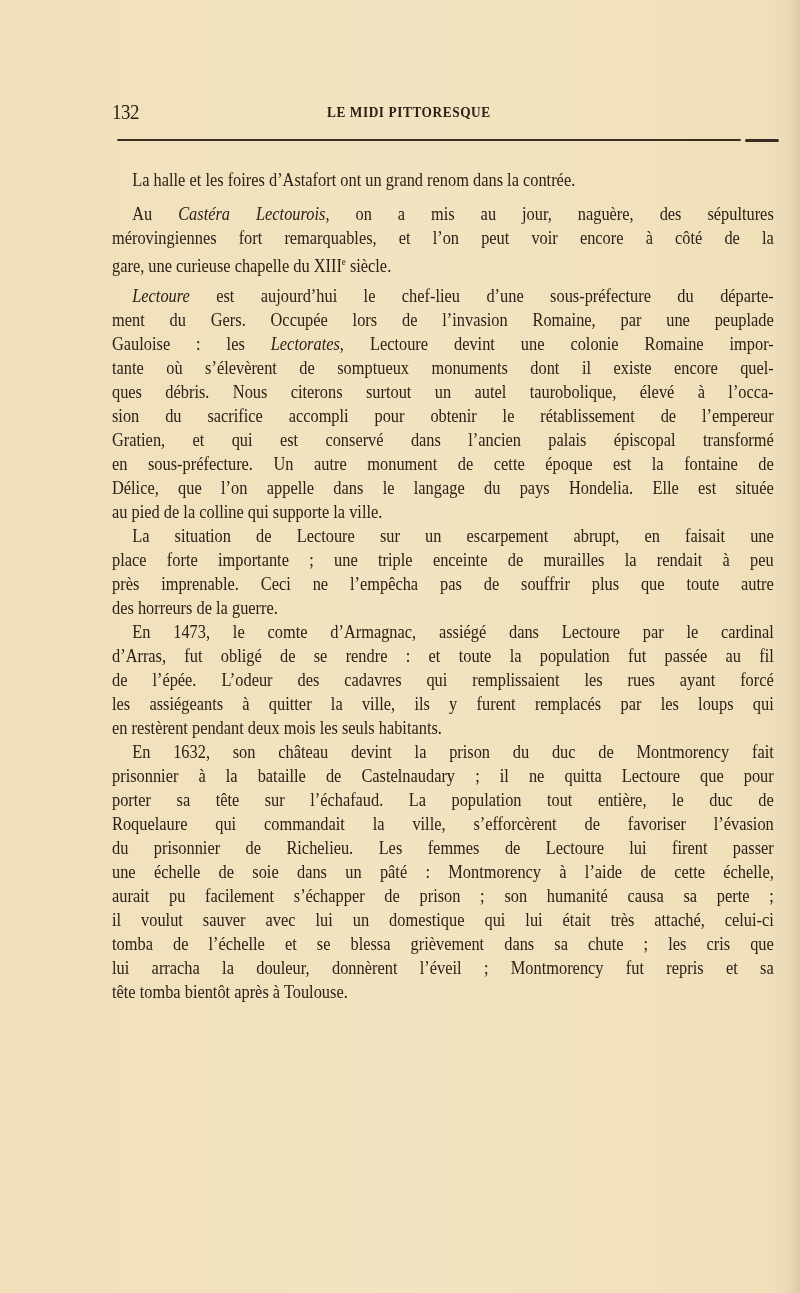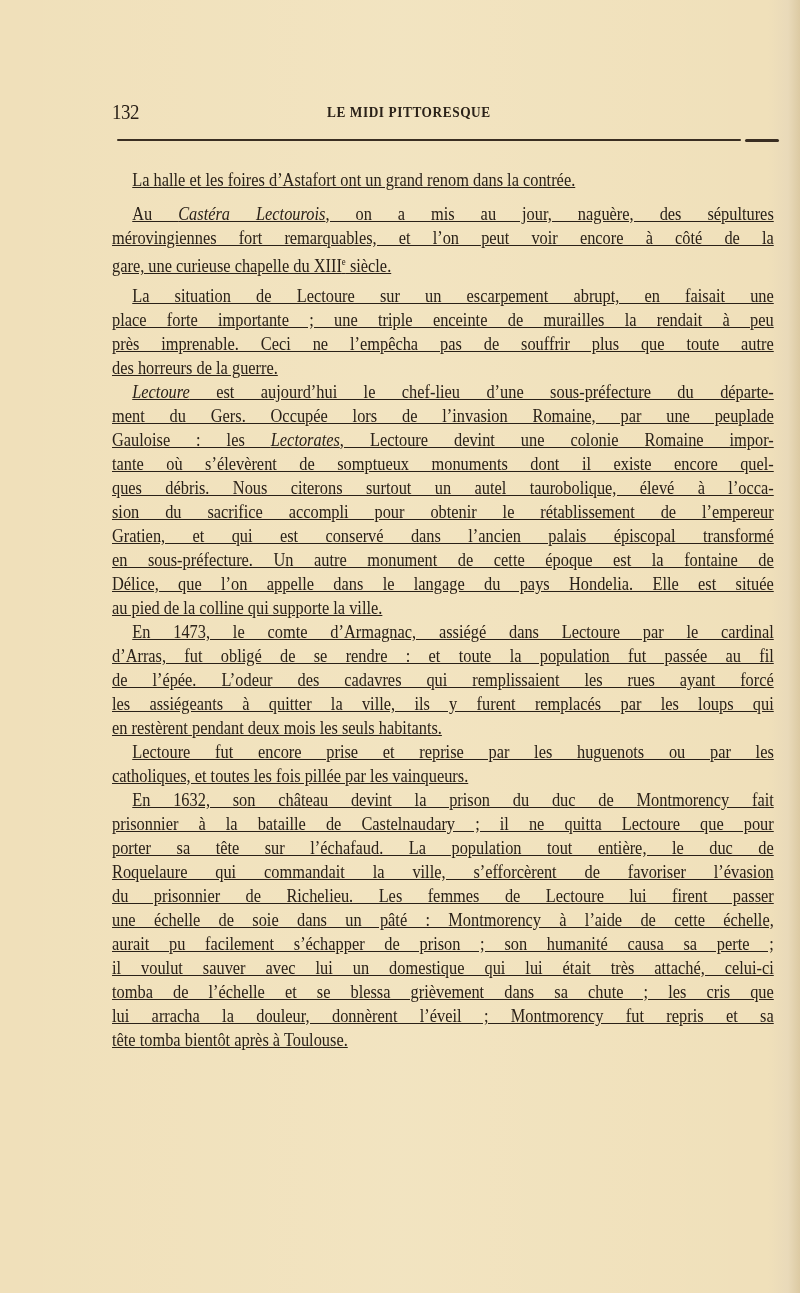--- a/index.html
+++ b/index.html
@@ -70,21 +70,20 @@
     }
     .body-text {
       position: absolute;
       left: 112px;
       top: 168px;
       width: 662px;
       font-size: 18.6px;
       line-height: 24px;
       text-align: justify;
       word-spacing: 0px;
-      text-decoration: underline;
     }
     .line {
       display: block;
       white-space: nowrap;
       height: 24px;
       text-align: justify;
       text-align-last: justify;
       transform-origin: left;
       transform: scaleX(0.88);
       width: 752px;
@@ -119,47 +118,43 @@
         <span class="line indent last"><span>La halle et les foires d’Astafort ont un grand renom dans la contrée.</span></span>
       </div>
       <span class="gap"></span>
       <div>
         <span class="line indent"><span>Au </span><span class="ital">Castéra Lectourois</span><span>, on a mis au jour, naguère, des sépultures</span></span>
         <span class="line"><span>mérovingiennes fort remarquables, et l’on peut voir encore à côté de la</span></span>
         <span class="line last"><span>gare, une curieuse chapelle du XIII</span><sup>e</sup><span> siècle.</span></span>
       </div>
       <span class="gap"></span>
       <div>
-        <span class="line indent"><span>La situation de Lectoure sur un escarpement abrupt, en faisait une</span></span>
-        <span class="line"><span>place forte importante ; une triple enceinte de murailles la rendait à peu</span></span>
-        <span class="line"><span>près imprenable. Ceci ne l’empêcha pas de souffrir plus que toute autre</span></span>
-        <span class="line last"><span>des horreurs de la guerre.</span></span>
-      </div>
-      <div>
         <span class="line indent"><span class="ital">Lectoure</span><span> est aujourd’hui le chef-lieu d’une sous-préfecture du départe-</span></span>
         <span class="line"><span>ment du Gers. Occupée lors de l’invasion Romaine, par une peuplade</span></span>
         <span class="line"><span>Gauloise : les </span><span class="ital">Lectorates</span><span>, Lectoure devint une colonie Romaine impor-</span></span>
         <span class="line"><span>tante où s’élevèrent de somptueux monuments dont il existe encore quel-</span></span>
         <span class="line"><span>ques débris. Nous citerons surtout un autel taurobolique, élevé à l’occa-</span></span>
         <span class="line"><span>sion du sacrifice accompli pour obtenir le rétablissement de l’empereur</span></span>
         <span class="line"><span>Gratien, et qui est conservé dans l’ancien palais épiscopal transformé</span></span>
         <span class="line"><span>en sous-préfecture. Un autre monument de cette époque est la fontaine de</span></span>
         <span class="line"><span>Délice, que l’on appelle dans le langage du pays Hondelia. Elle est située</span></span>
         <span class="line last"><span>au pied de la colline qui supporte la ville.</span></span>
       </div>
       <div>
+        <span class="line indent"><span>La situation de Lectoure sur un escarpement abrupt, en faisait une</span></span>
+        <span class="line"><span>place forte importante ; une triple enceinte de murailles la rendait à peu</span></span>
+        <span class="line"><span>près imprenable. Ceci ne l’empêcha pas de souffrir plus que toute autre</span></span>
+        <span class="line last"><span>des horreurs de la guerre.</span></span>
+      </div>
+      <div>
         <span class="line indent"><span>En 1473, le comte d’Armagnac, assiégé dans Lectoure par le cardinal</span></span>
         <span class="line"><span>d’Arras, fut obligé de se rendre : et toute la population fut passée au fil</span></span>
         <span class="line"><span>de l’épée. L’odeur des cadavres qui remplissaient les rues ayant forcé</span></span>
         <span class="line"><span>les assiégeants à quitter la ville, ils y furent remplacés par les loups qui</span></span>
         <span class="line last"><span>en restèrent pendant deux mois les seuls habitants.</span></span>
-      </div>
-      <div>
-        <span class="line indent"><span>Lectoure fut encore prise et reprise par les huguenots ou par les</span></span>
-        <span class="line last"><span>catholiques, et toutes les fois pillée par les vainqueurs.</span></span>
       </div>
       <div>
         <span class="line indent"><span>En 1632, son château devint la prison du duc de Montmorency fait</span></span>
         <span class="line"><span>prisonnier à la bataille de Castelnaudary ; il ne quitta Lectoure que pour</span></span>
         <span class="line"><span>porter sa tête sur l’échafaud. La population tout entière, le duc de</span></span>
         <span class="line"><span>Roquelaure qui commandait la ville, s’efforcèrent de favoriser l’évasion</span></span>
         <span class="line"><span>du prisonnier de Richelieu. Les femmes de Lectoure lui firent passer</span></span>
         <span class="line"><span>une échelle de soie dans un pâté : Montmorency à l’aide de cette échelle,</span></span>
         <span class="line"><span>aurait pu facilement s’échapper de prison ; son humanité causa sa perte ;</span></span>
         <span class="line"><span>il voulut sauver avec lui un domestique qui lui était très attaché, celui-ci</span></span>

